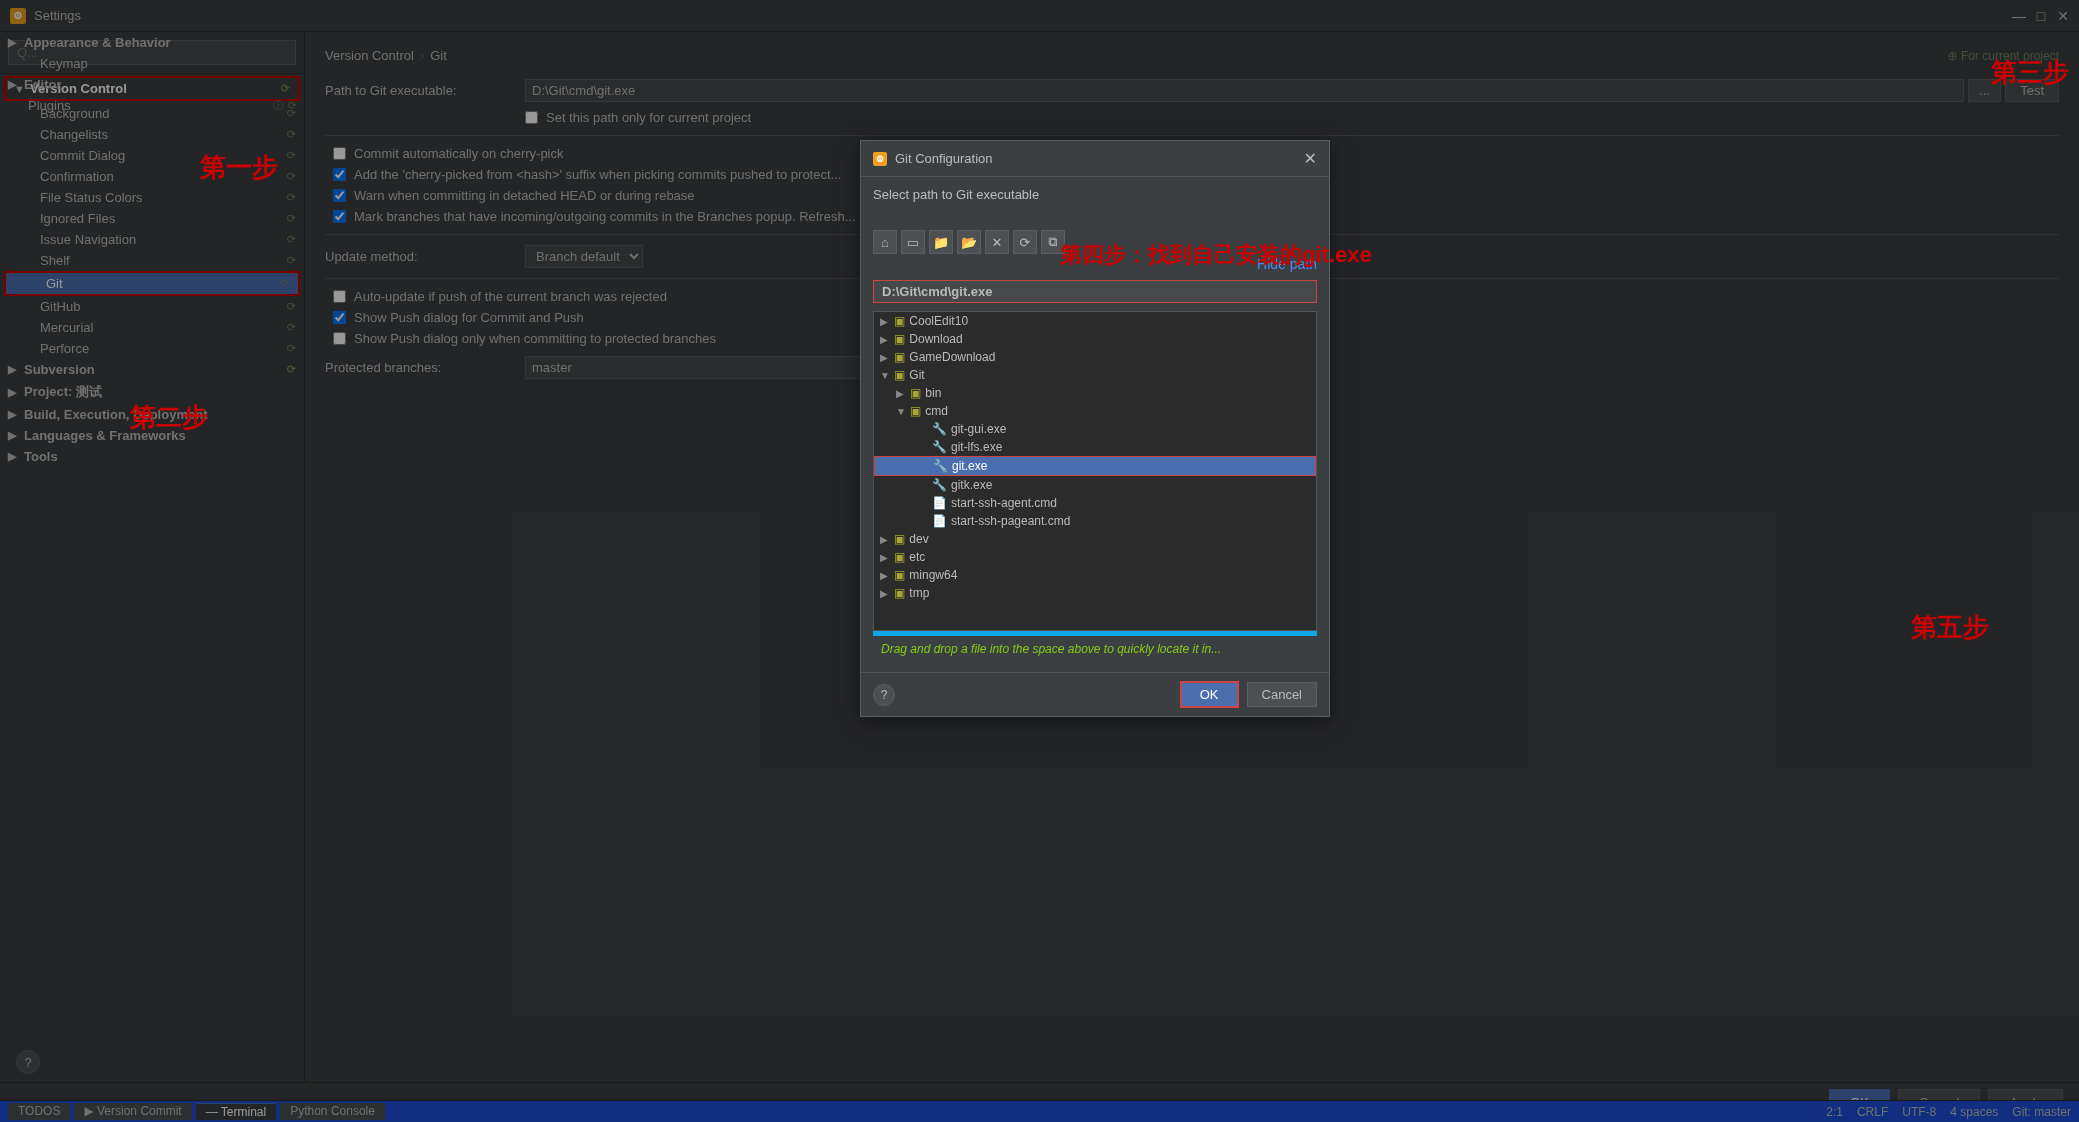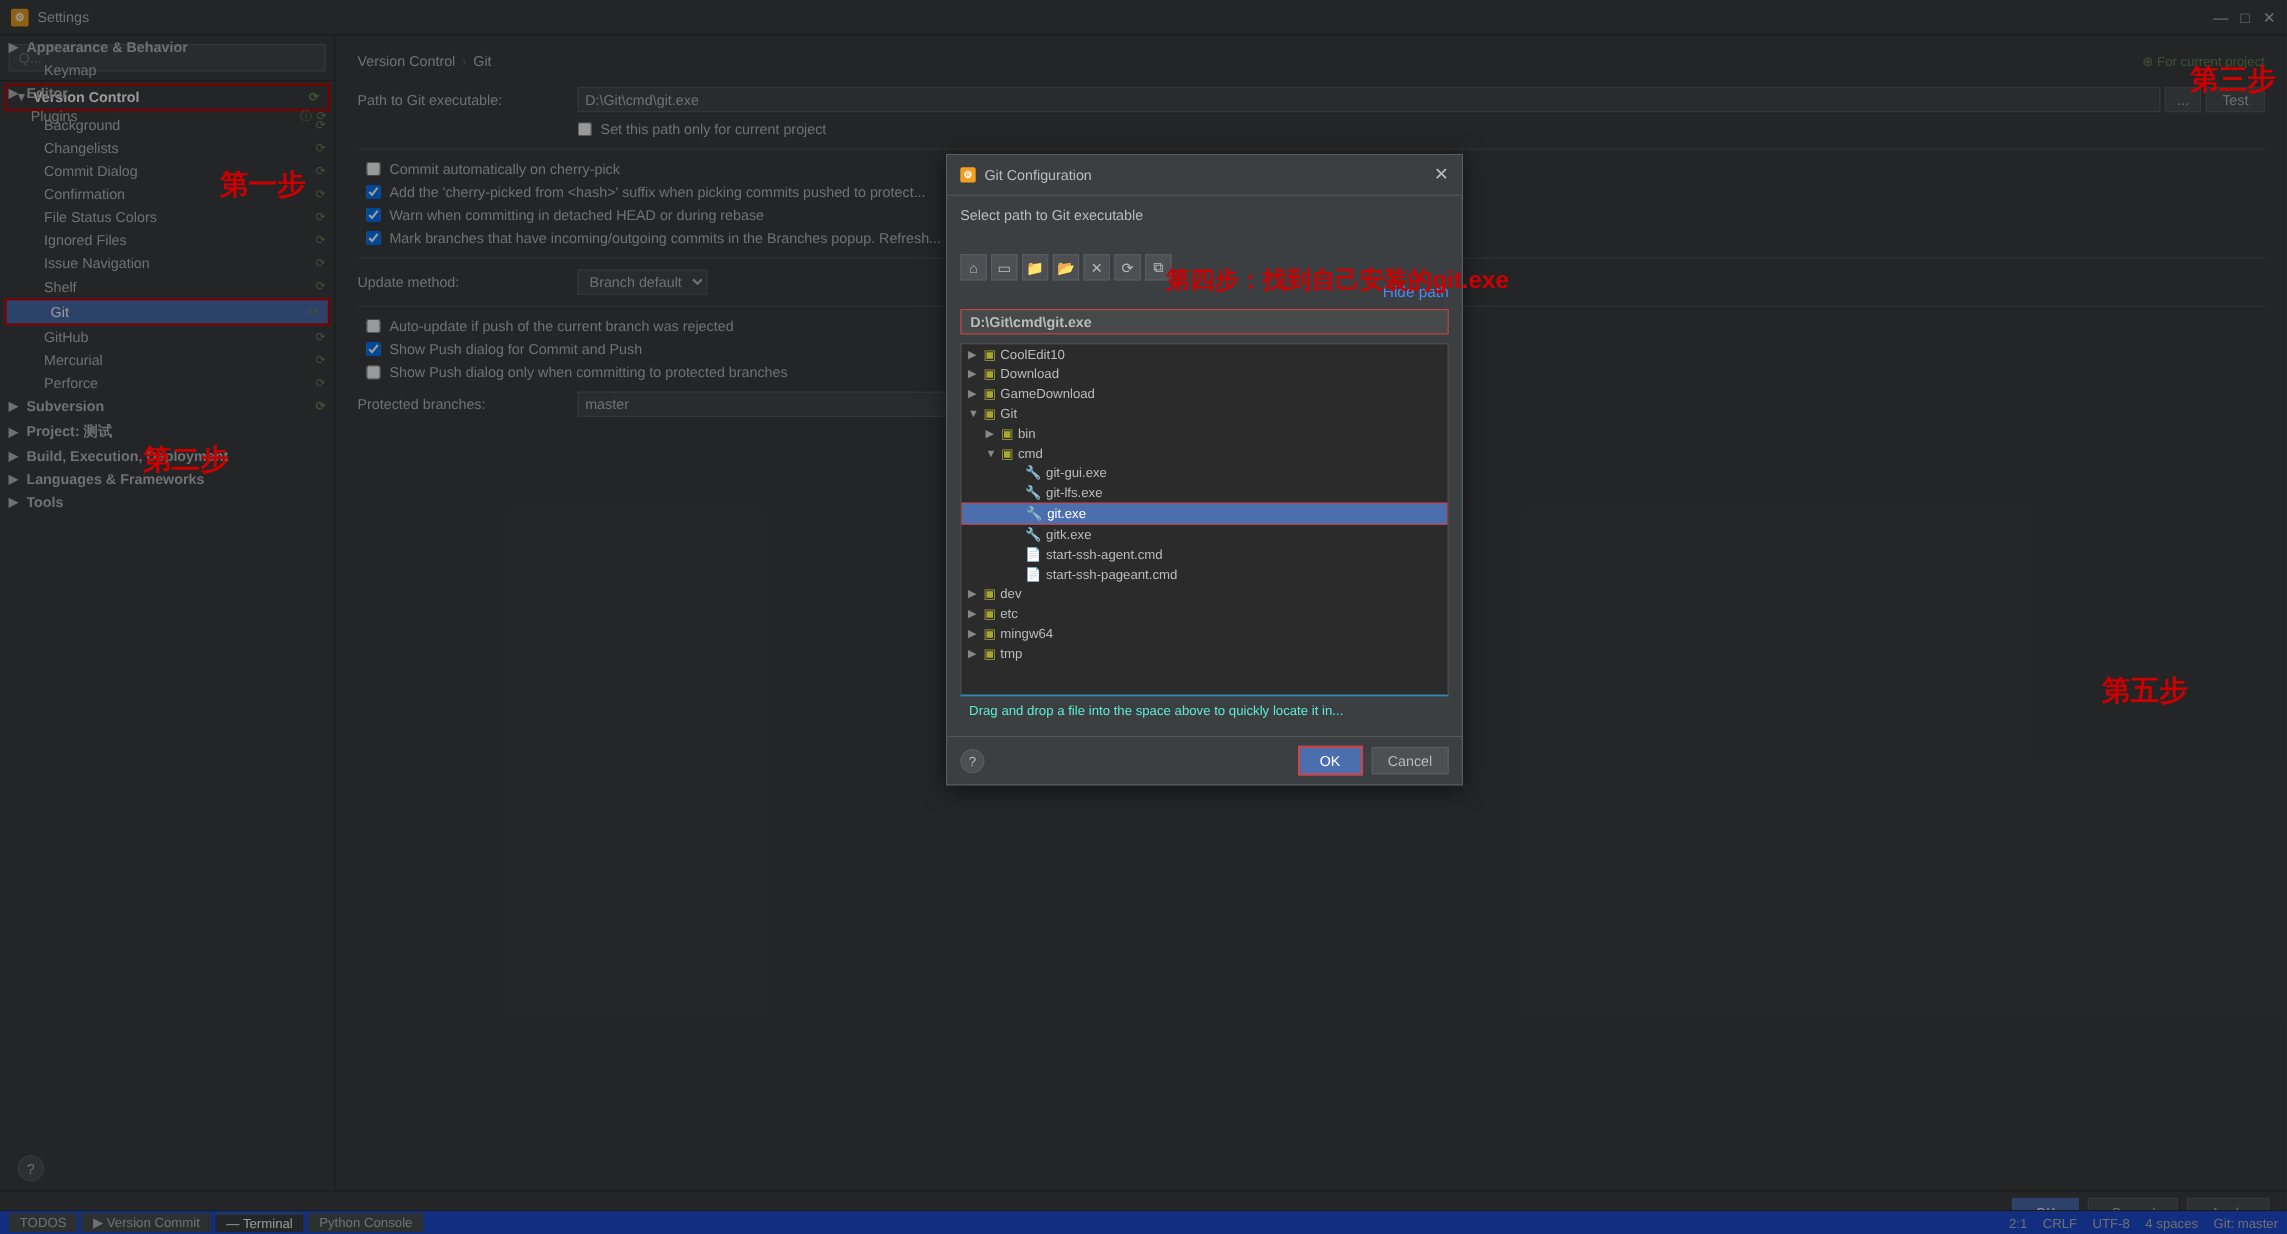--- a/index.html
+++ b/index.html
@@ -349,23 +349,24 @@
       color: #bbb;
     }
     .file-tree-item.selected { background: #4b6eaf; color: #fff; }
     .file-tree-item .ft-arrow { width: 14px; font-size: 10px; color: #888; }
     .file-tree-item .ft-icon { margin-right: 4px; font-size: 12px; }
     .folder-icon { color: #a6a630; }
     .file-icon { color: #6a8759; }
 
     .drag-hint {
       padding: 6px 8px;
-      color: #5eead4;
+      color: #84cc16;
       font-size: 12px;
-      border-top: 1px solid #0ea5e9;
+      border-top: 5px solid #0ea5e9;
+      font-style: italic;
     }
 
     .dialog-footer {
       display: flex;
       align-items: center;
       padding: 8px 12px;
       border-top: 1px solid #555;
       gap: 8px;
     }
     .dialog-help {

